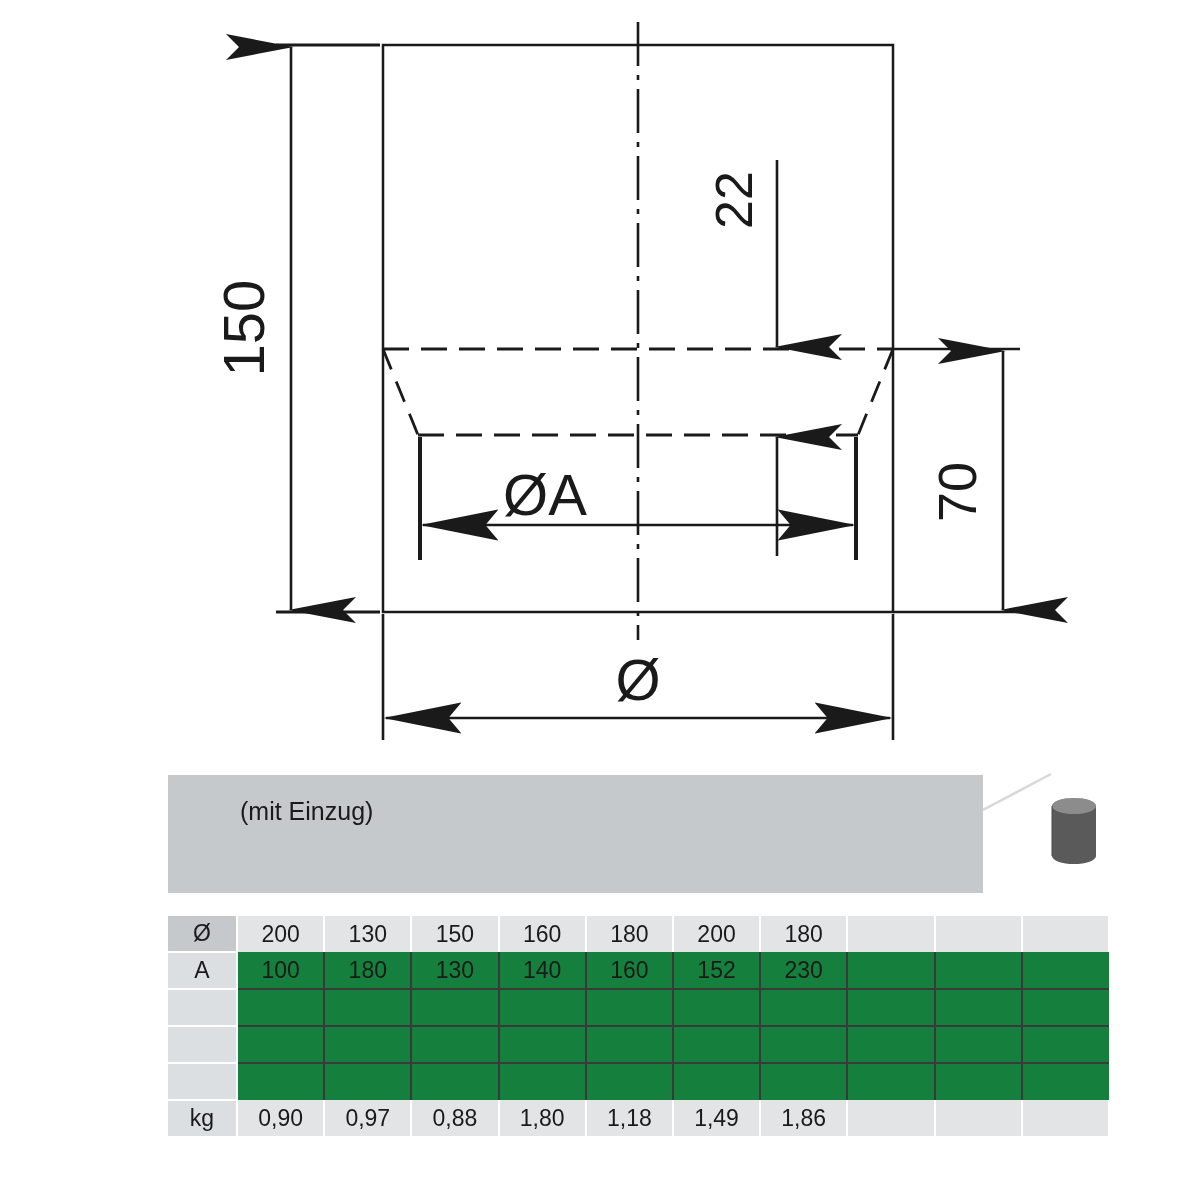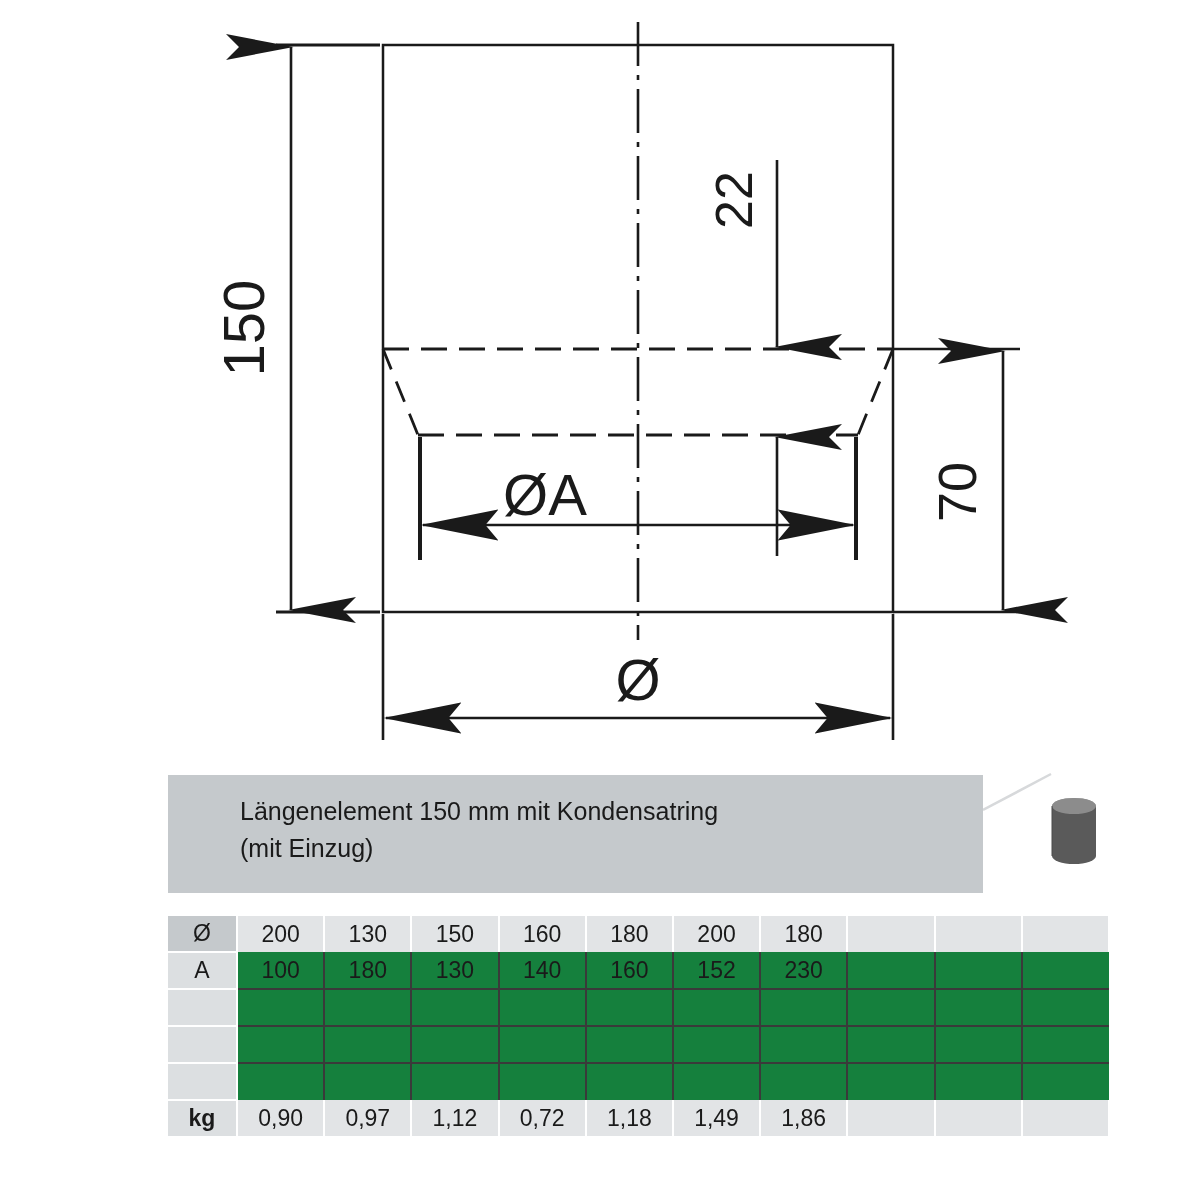--- a/index.html
+++ b/index.html
@@ -120,21 +120,21 @@
     border-right: 2px solid #ffffff;
   }
   #spec-table tr.row-head td.lbl,
   #spec-table tr.row-kg td.lbl,
   #spec-table tr.row-data td.lbl,
   #spec-table tr.row-blank td.lbl {
     background-clip: padding-box;
     border-bottom: 2px solid #ffffff;
     border-right: 2px solid #ffffff;
   }
-  #spec-table tr.row-kg td.lbl { border-bottom: 0; font-weight: bold; }
+  #spec-table tr.row-kg td.lbl { border-bottom: 0; }
 </style>
 </head>
 <body>
 
 <div id="root">
 
   <div id="drawing">
     <svg width="1200" height="760" viewBox="0 0 1200 760" xmlns="http://www.w3.org/2000/svg">
       <defs>
         <marker id="arrUp" markerWidth="14" markerHeight="26" refX="7" refY="1" orient="auto">
@@ -201,21 +201,20 @@
       <g>
         <line x1="383" y1="614" x2="383" y2="740" stroke="#1a1a1a" stroke-width="2.6"></line>
         <line x1="893" y1="614" x2="893" y2="740" stroke="#1a1a1a" stroke-width="2.6"></line>
         <line x1="386" y1="718" x2="890" y2="718" stroke="#1a1a1a" stroke-width="2.6" marker-start="url(#arrLeft)" marker-end="url(#arrRight)"></line>
         <text x="638" y="700" fill="#1a1a1a" font-family="Liberation Sans, sans-serif" font-size="58" text-anchor="middle">Ø</text>
       </g>
     </svg>
   </div>
 
   <div id="title-bar">
-    <div class="title-line">Längenelement 150 mm mit Kondensatring</div>
     <div class="title-line">(mit Einzug)</div>
   </div>
 
   <svg id="title-accent" width="70" height="40" viewBox="0 0 70 40" xmlns="http://www.w3.org/2000/svg">
     <line x1="0" y1="38" x2="68" y2="2" stroke="#d7d9db" stroke-width="2.5"></line>
   </svg>
 
   <svg id="thumb" width="52" height="72" viewBox="0 0 52 72" xmlns="http://www.w3.org/2000/svg">
     <ellipse cx="26" cy="11" rx="22" ry="8" fill="#9a9a9a"></ellipse>
     <path d="M4 11 L4 61 A22 8 0 0 0 48 61 L48 11 Z" fill="#5a5a5a"></path>
@@ -287,22 +286,22 @@
         <td class="cell"></td>
         <td class="cell"></td>
         <td class="cell"></td>
         <td class="cell"></td>
         <td class="cell"></td>
       </tr>
       <tr class="row-kg">
         <td class="lbl">kg</td>
         <td class="cell">0,90</td>
         <td class="cell">0,97</td>
-        <td class="cell">1,12</td>
-        <td class="cell">0,72</td>
+        <td class="cell">0,88</td>
+        <td class="cell">1,80</td>
         <td class="cell">1,18</td>
         <td class="cell">1,49</td>
         <td class="cell">1,86</td>
         <td class="cell"></td>
         <td class="cell"></td>
         <td class="cell"></td>
       </tr>
     </tbody>
   </table>
 

